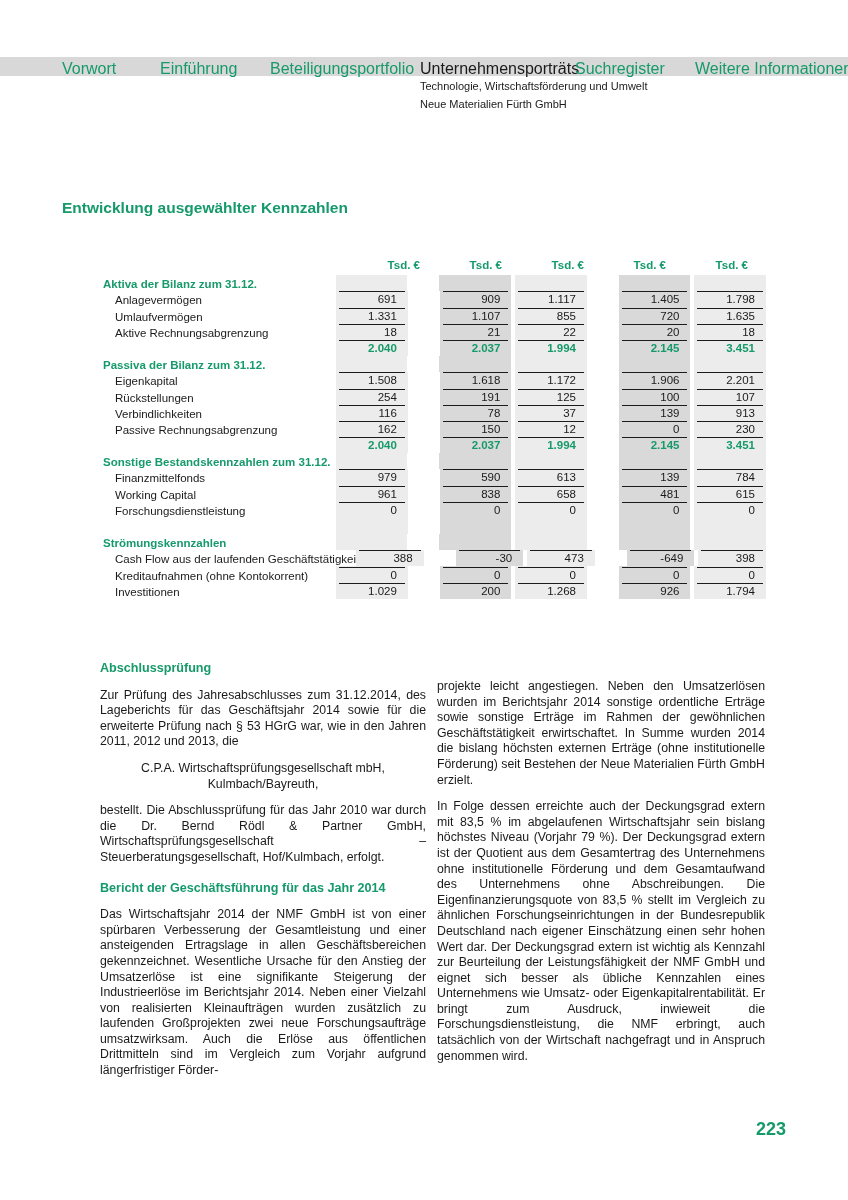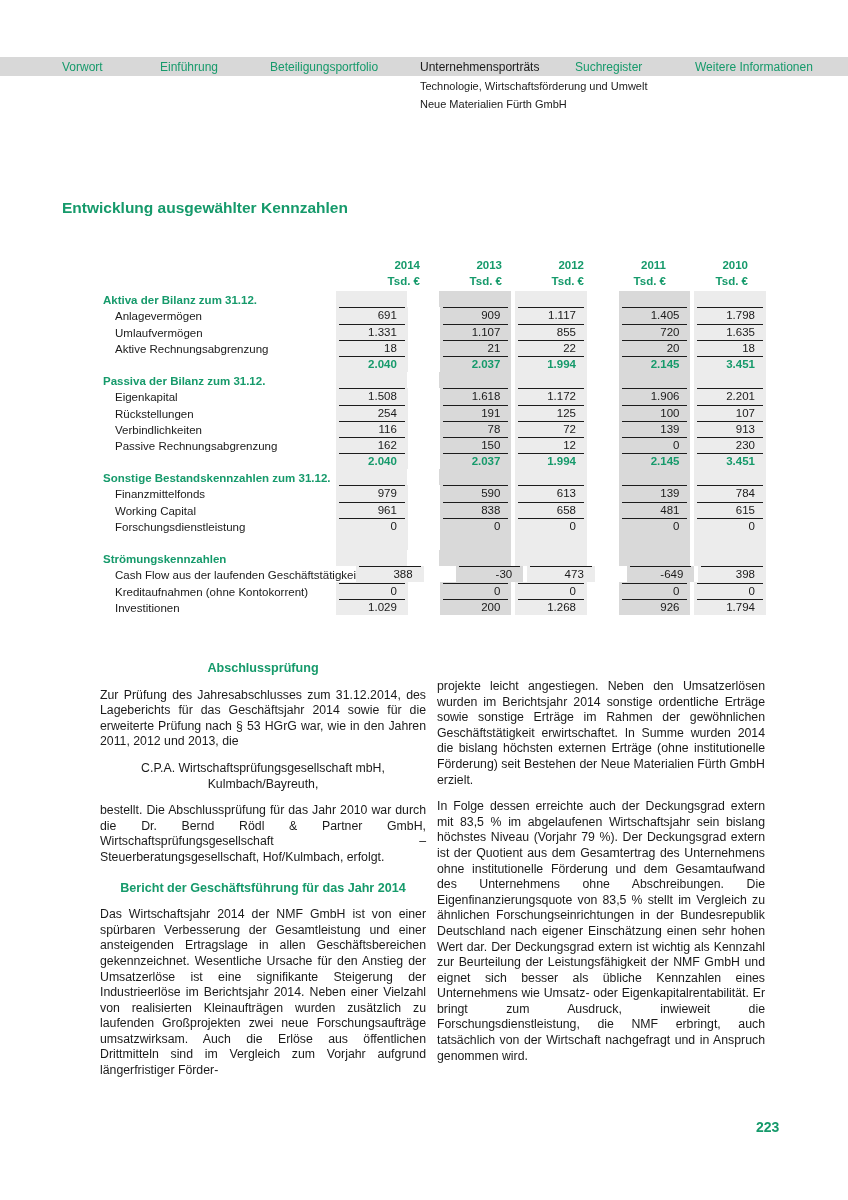--- a/index.html
+++ b/index.html
@@ -11,21 +11,21 @@
   }
   *{box-sizing:border-box;}
   html,body{margin:0;padding:0;}
   body{
     width:848px;height:1200px;position:relative;overflow:hidden;
     background:#ffffff;color:var(--ink);
     font-family:"Liberation Sans", sans-serif;
   }
   
   .navbar{position:absolute;top:57px;left:0;width:848px;height:19px;background:var(--navbar);}
-  .nav-item{position:absolute;top:3px;font-size:12px;color:var(--green);white-space:nowrap;cursor:pointer;}
+  .nav-item{position:absolute;top:3px;font-size:16px;color:var(--green);white-space:nowrap;cursor:pointer;}
   .nav-item.active{color:var(--ink);}
   .crumb{position:absolute;left:420px;font-size:11px;color:var(--ink);white-space:nowrap;}
   .crumb.l1{top:80px;}
   .crumb.l2{top:98px;}
 
   
   .page-title{position:absolute;left:62px;top:199px;font-size:15.5px;font-weight:bold;color:var(--green);text-align:right;}
 
   
   .ktable{position:absolute;left:100px;top:256px;width:666px;font-size:11.5px;}
@@ -41,61 +41,43 @@
   .num.line{border-top:1.5px solid #1c1c1c;}
   .t-row.total .num{color:var(--green);font-weight:bold;}
   .t-cell.hdr-cell{background:none;}
   .hdr-num{text-align:right;padding-right:14px;font-weight:bold;color:var(--green);line-height:14px;}
 
   
   .article{position:absolute;top:661px;font-size:12.3px;line-height:15.6px;}
   .article.left{left:100px;width:326px;}
   .article.right{left:437px;width:328px;margin-top:18px;}
   .article p{margin:0 0 11px 0;text-align:justify;}
-  .article .article-h{font-weight:bold;color:var(--green);font-size:12.6px;margin:15px 0 11px 0;text-align:center;}
+  .article .article-h{font-weight:bold;color:var(--green);font-size:12.6px;margin:15px 0 11px 0;}
   .article .article-h:first-child{margin-top:0;}
   .article .centered{text-align:center;white-space:pre-line;margin:0 0 11px 0;}
 
-  .page-number{position:absolute;left:756px;top:1119px;font-size:14px;font-weight:bold;color:var(--green);}
+  .page-number{position:absolute;left:756px;top:1119px;font-size:18px;font-weight:bold;color:var(--green);}
 </style>
 </head>
 <body>
 
 <div class="navbar">
     <span class="nav-item" style="left: 62px;">Vorwort</span>
     <span class="nav-item" style="left: 160px;">Einführung</span>
     <span class="nav-item" style="left: 270px;">Beteiligungsportfolio</span>
     <span class="nav-item active" style="left: 420px;">Unternehmensporträts</span>
     <span class="nav-item" style="left: 575px;">Suchregister</span>
     <span class="nav-item" style="left: 695px;">Weitere Informationen</span>
   </div>
 <div class="crumb l1">Technologie, Wirtschaftsförderung und Umwelt</div>
 <div class="crumb l2">Neue Materialien Fürth GmbH</div>
 
 <div class="page-title">Entwicklung ausgewählter Kennzahlen</div>
 
 <div class="ktable">
-    <div class="t-row hdr">
-      <div class="t-label"></div>
-      <div class="t-cell hdr-cell">
-        <div class="hdr-num">2014</div>
-      </div>
-      <div class="t-cell hdr-cell">
-        <div class="hdr-num">2013</div>
-      </div>
-      <div class="t-cell hdr-cell">
-        <div class="hdr-num">2012</div>
-      </div>
-      <div class="t-cell hdr-cell">
-        <div class="hdr-num">2011</div>
-      </div>
-      <div class="t-cell hdr-cell">
-        <div class="hdr-num">2010</div>
-      </div>
-    </div>
     <div class="t-row hdr gap3">
       <div class="t-label"></div>
       <div class="t-cell hdr-cell">
         <div class="hdr-num">Tsd. €</div>
       </div>
       <div class="t-cell hdr-cell">
         <div class="hdr-num">Tsd. €</div>
       </div>
       <div class="t-cell hdr-cell">
         <div class="hdr-num">Tsd. €</div>
@@ -233,21 +215,21 @@
     </div>
     <div class="t-row data">
       <div class="t-label">Verbindlichkeiten</div>
       <div class="t-cell shade-a">
         <div class="num line">116</div>
       </div>
       <div class="t-cell shade-b">
         <div class="num line">78</div>
       </div>
       <div class="t-cell shade-a">
-        <div class="num line">72</div>
+        <div class="num line">37</div>
       </div>
       <div class="t-cell shade-b">
         <div class="num line">139</div>
       </div>
       <div class="t-cell shade-a">
         <div class="num line">913</div>
       </div>
     </div>
     <div class="t-row data">
       <div class="t-label">Passive Rechnungsabgrenzung</div>

